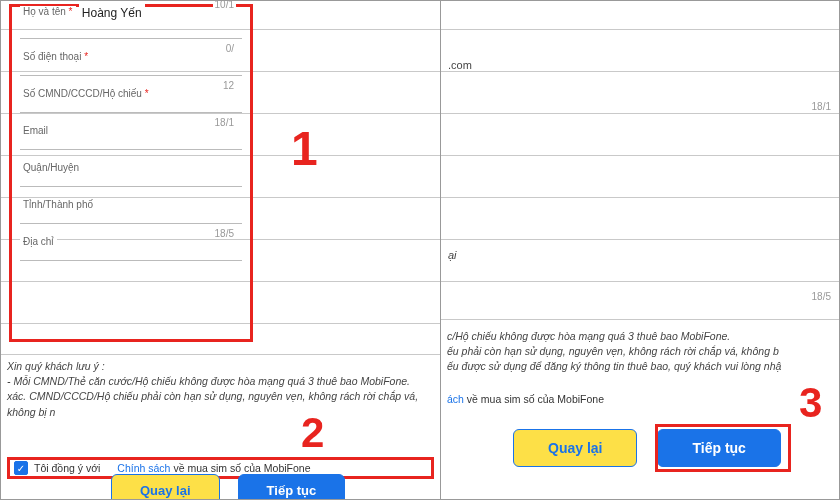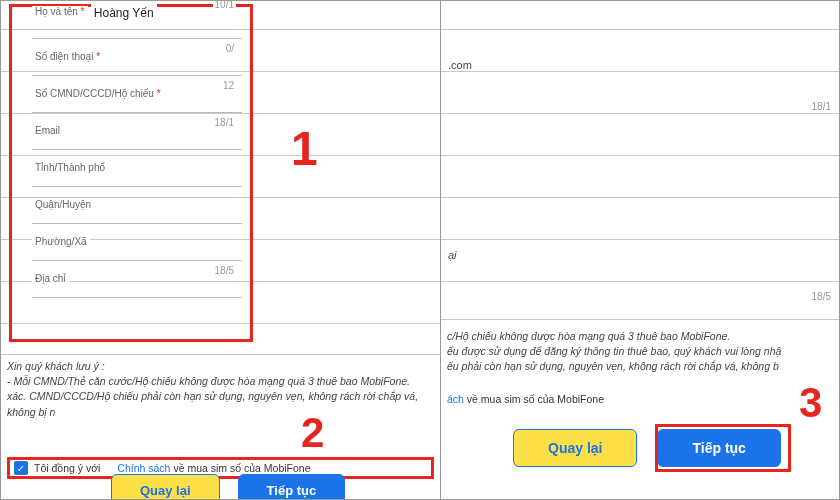--- a/index.html
+++ b/index.html
@@ -3,21 +3,21 @@
 <meta charset="utf-8">
 <style>
   * { box-sizing: border-box; margin: 0; padding: 0; }
   body { font-family: Arial, sans-serif; font-size: 12px; color: #333; background: #fff; width: 840px; height: 500px; overflow: hidden; position: relative; }
   .container { display: flex; width: 840px; height: 500px; border: 1px solid #999; }
   .left-panel { width: 440px; height: 498px; border-right: 1px solid #999; position: relative; overflow: hidden; }
   .right-panel { width: 398px; height: 498px; position: relative; overflow: hidden; }
   .lined-bg { position: absolute; top: 0; left: 0; right: 0; bottom: 0; }
   .hline { position: absolute; left: 0; right: 0; height: 1px; background: #c9c9c9; }
   .form-area { position: absolute; top: 3px; left: 8px; width: 244px; height: 338px; border: 3px solid #e8241f; background: transparent; }
-  .field { position: relative; margin-left: 20px; margin-right: 8px; padding-top: 4px; }
+  .field { position: relative; margin-left: 8px; margin-right: 8px; padding-top: 4px; }
   .field-label { display: inline-block; background: #fff; font-size: 10px; color: #666; padding: 0 3px; position: relative; top: 6px; left: 0; }
   .req { color: #e8241f; }
   .field-line { height: 1px; background: #bbb; margin-top: 18px; }
   .field-value { font-size: 12px; color: #222; padding: 4px 3px 0 3px; background: #fff; display: inline-block; }
   .counter { position: absolute; right: 6px; top: 4px; font-size: 10px; color: #999; background: #fff; padding: 0 2px; }
   .num-badge { position: absolute; font-size: 48px; font-weight: bold; color: #e8241f; font-family: Arial, sans-serif; }
   .note-area { position: absolute; left: 6px; top: 358px; right: 6px; font-size: 10.5px; color: #444; line-height: 1.45; font-style: italic; }
   .note-area .title { font-style: italic; }
   .consent-row { position: absolute; left: 6px; bottom: 20px; right: 6px; height: 22px; border: 3px solid #e8241f; display: flex; align-items: center; padding: 0 4px; }
   .chk { width: 14px; height: 14px; border: 1px solid #1a73e8; border-radius: 2px; background: #1a73e8; display: inline-flex; align-items: center; justify-content: center; color: #fff; font-size: 10px; margin-right: 6px; }
@@ -75,33 +75,29 @@
         <div class="field-line"></div>
       </div>
 
       <div class="field">
         <span class="field-label">Email</span>
         <span class="counter">18/1</span>
         <div class="field-line"></div>
       </div>
 
       <div class="field">
-        <span class="field-label">Tỉnh/Thành phố</span>
-        <div class="field-line"></div>
-      </div>
-
-      <div class="field">
         <span class="field-label">Quận/Huyện</span>
         <div class="field-line"></div>
       </div>
 
       <div class="field">
-        <span class="field-label">Phường/Xã</span>
+        <span class="field-label">Tỉnh/Thành phố</span>
         <div class="field-line"></div>
       </div>
+
 
       <div class="field">
         <span class="field-label">Địa chỉ</span>
         <span class="counter">18/5</span>
         <div class="field-line"></div>
       </div>
     </div>
 
     <div class="num-badge" style="top:120px; left:290px;">1</div>
 
@@ -138,22 +134,22 @@
       <div class="hline" style="top:318px"></div>
     </div>
 
     <span class="right-frag" style="top:58px; left:4px;">.com</span>
     <span class="right-counter" style="top:100px;">18/1</span>
     <span class="right-frag" style="top:248px; left:4px;font-style:italic;">ại</span>
     <span class="right-counter" style="top:290px;">18/5</span>
 
     <div class="right-note" style="top:328px;">
       <div>c/Hộ chiếu không được hòa mạng quá 3 thuê bao MobiFone.</div>
+      <div>ếu phải còn hạn sử dụng, nguyên vẹn, không rách rời chắp vá, không b</div>
       <div>ếu được sử dụng để đăng ký thông tin thuê bao, quý khách vui lòng nhậ</div>
-      <div>ếu phải còn hạn sử dụng, nguyên vẹn, không rách rời chắp vá, không b</div>
     </div>
 
     <div class="right-consent" style="top:392px;">
       <span class="link">ách</span><span> về mua sim số của MobiFone</span>
     </div>
 
     <div class="right-btn-row" style="top:428px;">
       <div class="btn btn-outline">Quay lại</div>
       <div class="btn btn-primary">Tiếp tục</div>
     </div>

